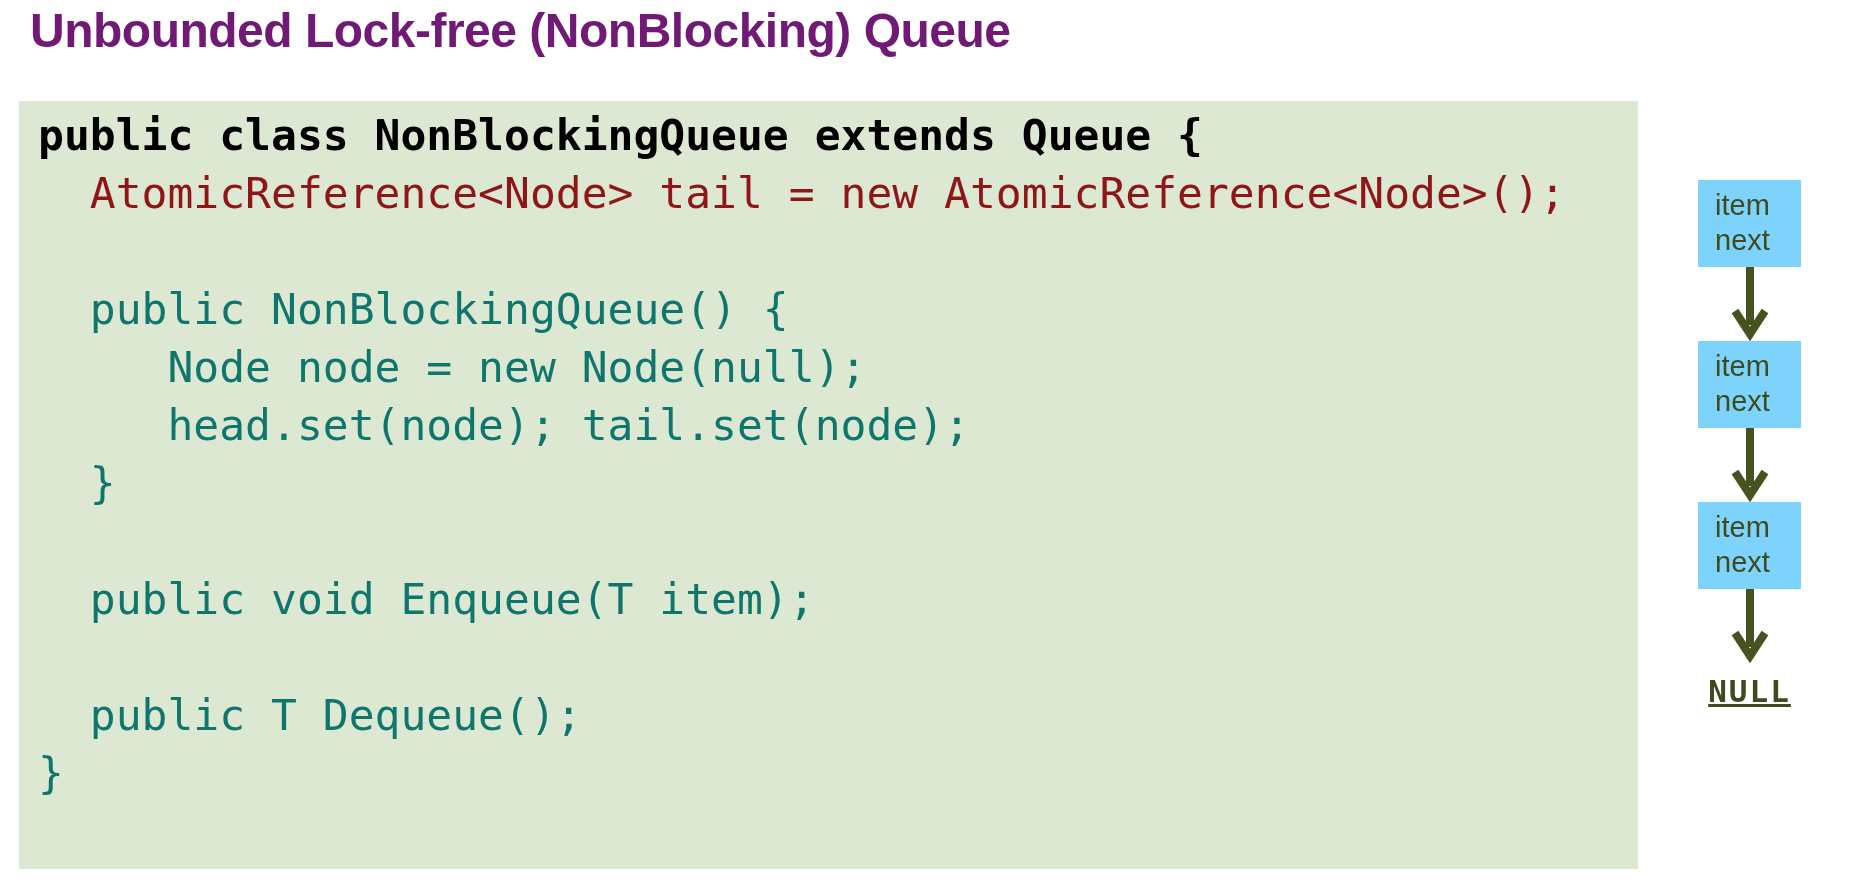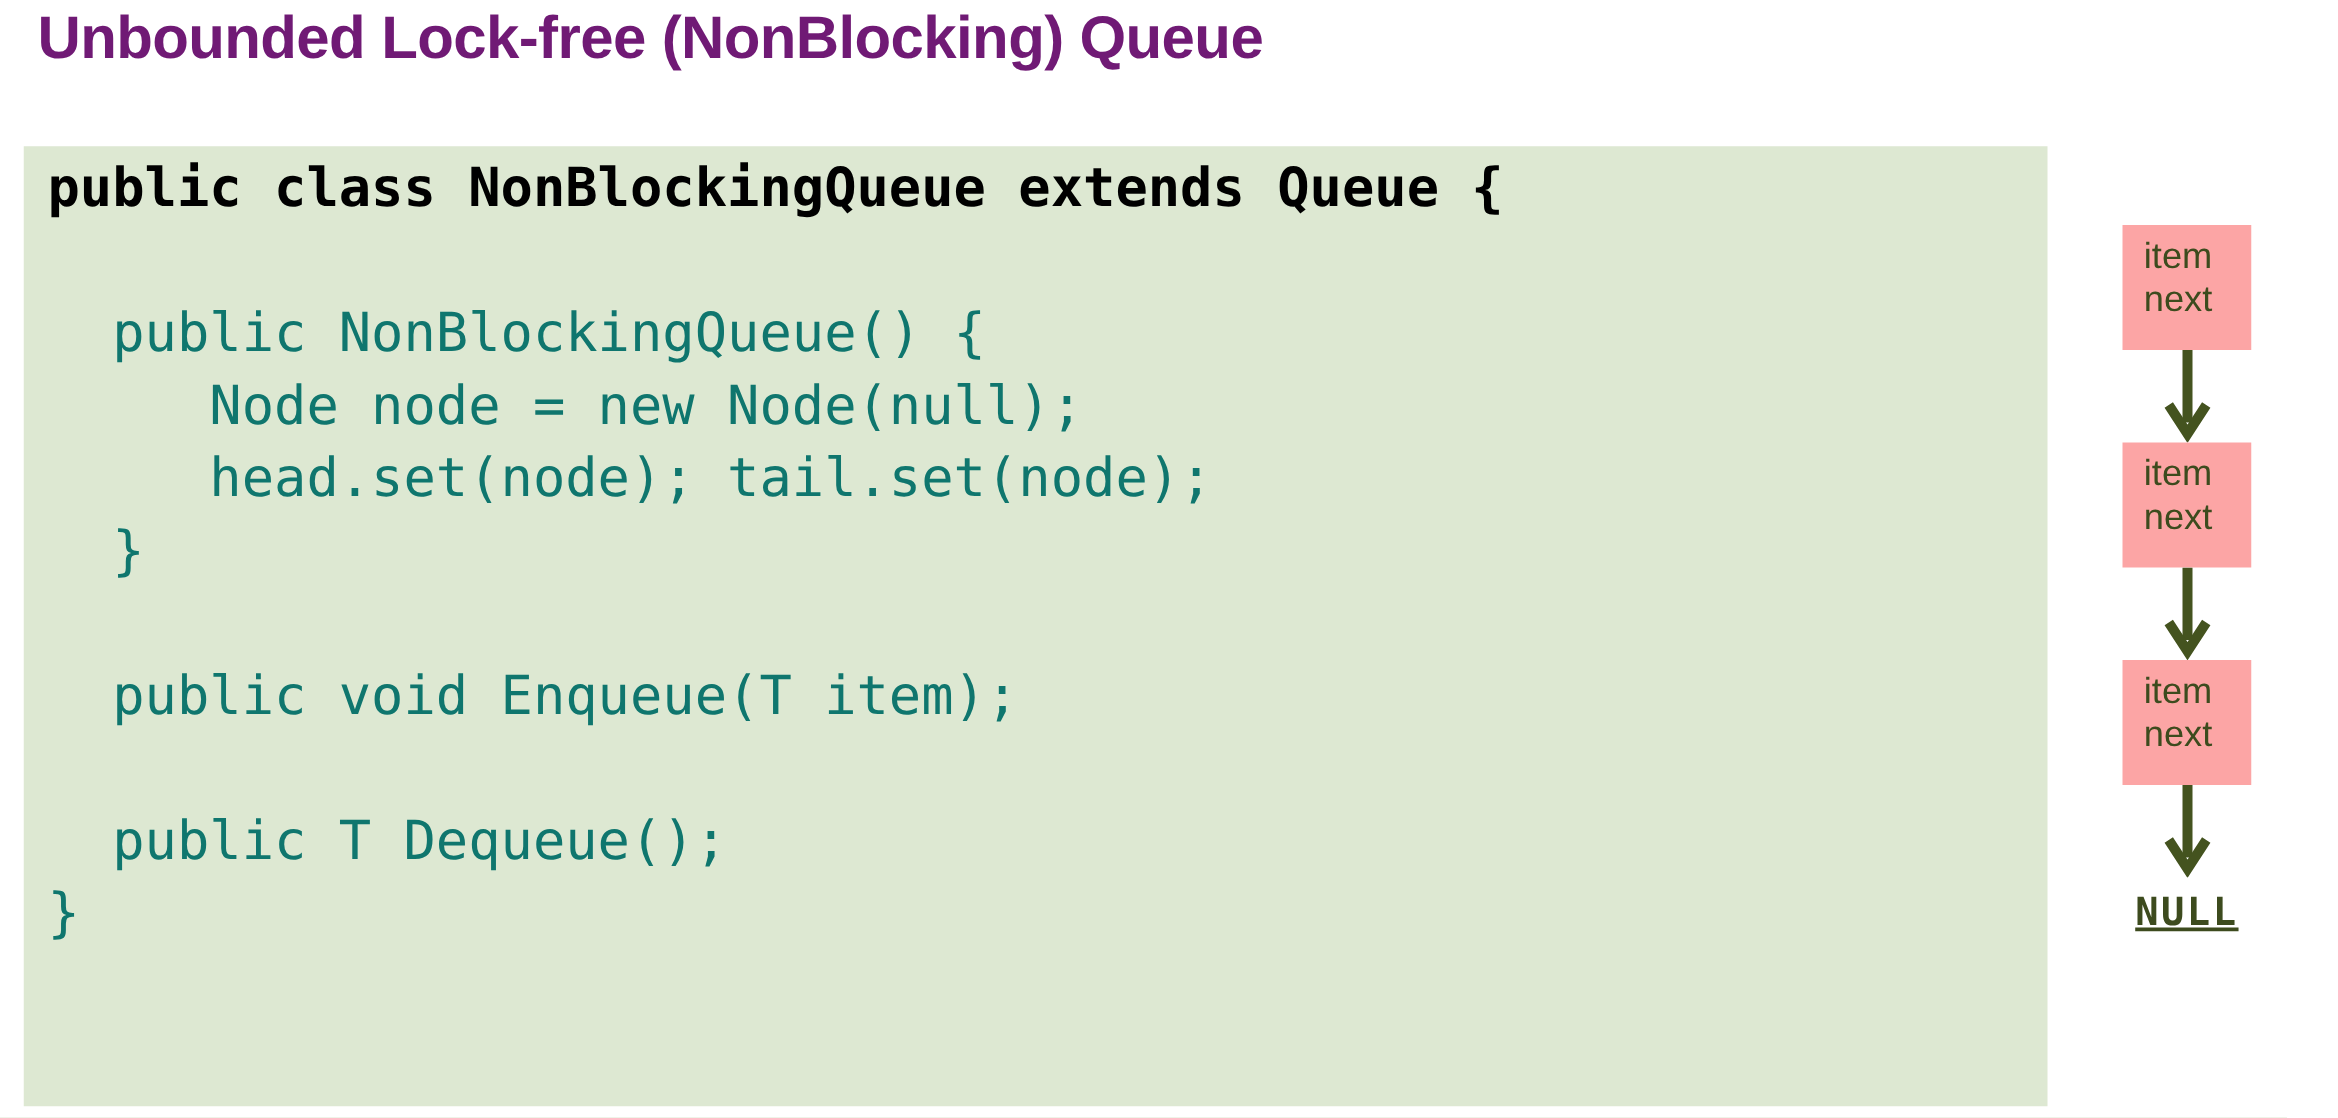--- a/index.html
+++ b/index.html
@@ -6,56 +6,57 @@
   body{
     width:1870px;height:894px;position:relative;overflow:hidden;
     background:#ffffff;font-family:"Liberation Sans",sans-serif;
   }
   .page-title{
     position:absolute;left:30px;top:0px;margin:0;
     font-size:48px;font-weight:bold;letter-spacing:-0.5px;color:#701a75;
     line-height:62px;white-space:nowrap;
   }
   .code-block{
-    position:absolute;left:19px;top:117px;width:1619px;height:768px;
+    position:absolute;left:19px;top:101px;width:1619px;height:768px;
     background:#dde8d2;box-sizing:border-box;
     padding:5px 0 0 19px;
     font-family:"DejaVu Sans Mono",monospace;
     font-size:43px;
   }
   .code-line{
     height:58px;line-height:58px;white-space:pre;color:#0f766e;
   }
   .code-line.b{font-weight:bold;color:#000000;}
   .code-line.r{color:#8e1616;}
   .diagram{
     position:absolute;left:1698px;top:180px;width:103px;
     display:flex;flex-direction:column;align-items:center;
   }
   .node{
-    width:103px;height:100px;background:#fca5a5;box-sizing:border-box;
+    width:103px;height:87px;background:#7dd3fc;box-sizing:border-box;
     padding:8px 0 0 17px;flex:none;
   }
   .node-label{
     font-size:29px;line-height:35px;color:#3d4b1e;
   }
   .arrow{flex:none;display:block;}
   .null-label{
     margin-top:10px;
     font-family:"DejaVu Sans Mono",monospace;font-weight:bold;
     font-size:31px;letter-spacing:2px;color:#3d4b1e;text-decoration:underline;
   }
 </style>
 </head>
 <body>
 
 <h1 class="page-title">Unbounded Lock-free (NonBlocking) Queue</h1>
 
 <div class="code-block">
   <div class="code-line b">public class NonBlockingQueue extends Queue {</div>
+  <div class="code-line r">  AtomicReference&lt;Node&gt; tail = new AtomicReference&lt;Node&gt;();</div>
   <div class="code-line"></div>
   <div class="code-line">  public NonBlockingQueue() {</div>
   <div class="code-line">     Node node = new Node(null);</div>
   <div class="code-line">     head.set(node); tail.set(node);</div>
   <div class="code-line">  }</div>
   <div class="code-line"></div>
   <div class="code-line">  public void Enqueue(T item);</div>
   <div class="code-line"></div>
   <div class="code-line">  public T Dequeue();</div>
   <div class="code-line">}</div>

